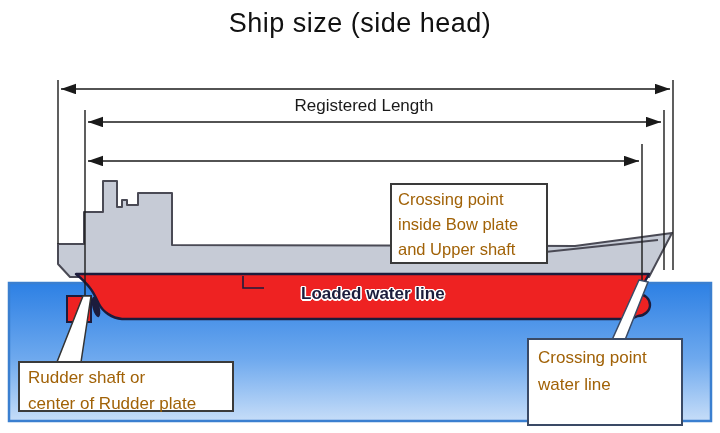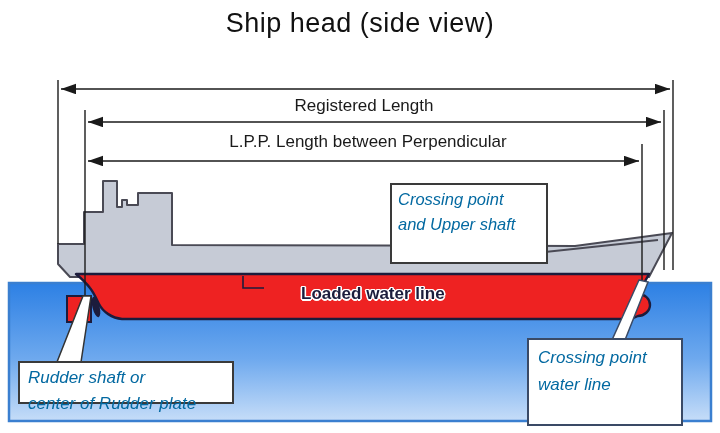--- a/index.html
+++ b/index.html
@@ -11,24 +11,24 @@
   *{margin:0;padding:0;box-sizing:border-box}
   body{background:#fff;font-family:"Liberation Sans","DejaVu Sans",sans-serif;}
   .stage{position:relative;width:720px;height:433px;background:#fff;overflow:hidden;}
   .stage svg{position:absolute;left:0;top:0;}
   .label{position:absolute;color:var(--ink);white-space:nowrap;}
   .title{top:8px;left:50%;transform:translateX(-50%);font-size:27px;letter-spacing:.5px;color:#111;}
   .dim{font-size:17px;transform:translateX(-50%);}
   .dim-loa{left:365px;top:63px;}
   .dim-reg{left:364px;top:96px;text-align:center;}
   .dim-lpp{left:368px;top:132px;}
-  .callout{position:absolute;background:#fff;border:2px solid var(--box-border);color:#0369a1;font-style:italic;}
+  .callout{position:absolute;background:#fff;border:2px solid var(--box-border);color:#a16207;}
   .callout div{white-space:nowrap;}
   .box-bowdeck{left:390px;top:183px;width:158px;height:81px;padding:2px 6px;font-size:16.5px;line-height:25px;}
-  .box-rudder{left:18px;top:361px;width:216px;height:43px;padding:2px 8px;font-size:17px;line-height:26px;}
+  .box-rudder{left:18px;top:361px;width:216px;height:51px;padding:2px 8px;font-size:17px;line-height:26px;}
   .box-bowwl{left:527px;top:338px;width:156px;height:88px;padding:4px 9px;font-size:17px;line-height:27px;border-color:#3a4a66;}
   .wl-label{left:267px;top:284px;font-size:17px;font-weight:bold;color:var(--hull-outline);
     text-shadow:-1.5px 0 0 #fff,1.5px 0 0 #fff,0 -1.5px 0 #fff,0 1.5px 0 #fff,
       -1px -1px 0 #fff,1px -1px 0 #fff,-1px 1px 0 #fff,1px 1px 0 #fff;padding-left:34px;}
 </style>
 </head>
 <body>
 
 <div class="stage">
 
@@ -77,29 +77,29 @@
       <line x1="88" y1="122" x2="661" y2="122" marker-start="url(#arrow)" marker-end="url(#arrow)"></line>
       <line x1="88" y1="161" x2="639" y2="161" marker-start="url(#arrow)" marker-end="url(#arrow)"></line>
     </g>
 
     <path d="M243,276 L243,288 L264,288" fill="none" stroke="var(--hull-outline)" stroke-width="1.6"></path>
 
     <polygon points="83,296 91,296 81,362 57,362" fill="#fff" stroke="#333" stroke-width="1.5"></polygon>
     <polygon points="639,280 648,282 625,340 612,340" fill="#fff" stroke="#3a4a66" stroke-width="1.5"></polygon>
   </svg>
 
-  <div class="label title">Ship head (side view)</div>
+  <div class="label title">Ship size (side head)</div>
 
   <div class="label dim dim-reg">Registered Length</div>
-  <div class="label dim dim-lpp">L.P.P. Length between Perpendicular</div>
 
   <div class="label wl-label">Loaded water line</div>
 
   <div class="callout box-bowdeck">
     <div>Crossing point</div>
+    <div>inside Bow plate</div>
     <div>and Upper shaft</div>
   </div>
 
   <div class="callout box-rudder">
     <div>Rudder shaft or</div>
     <div>center of Rudder plate</div>
   </div>
 
   <div class="callout box-bowwl">
     <div>Crossing point</div>

